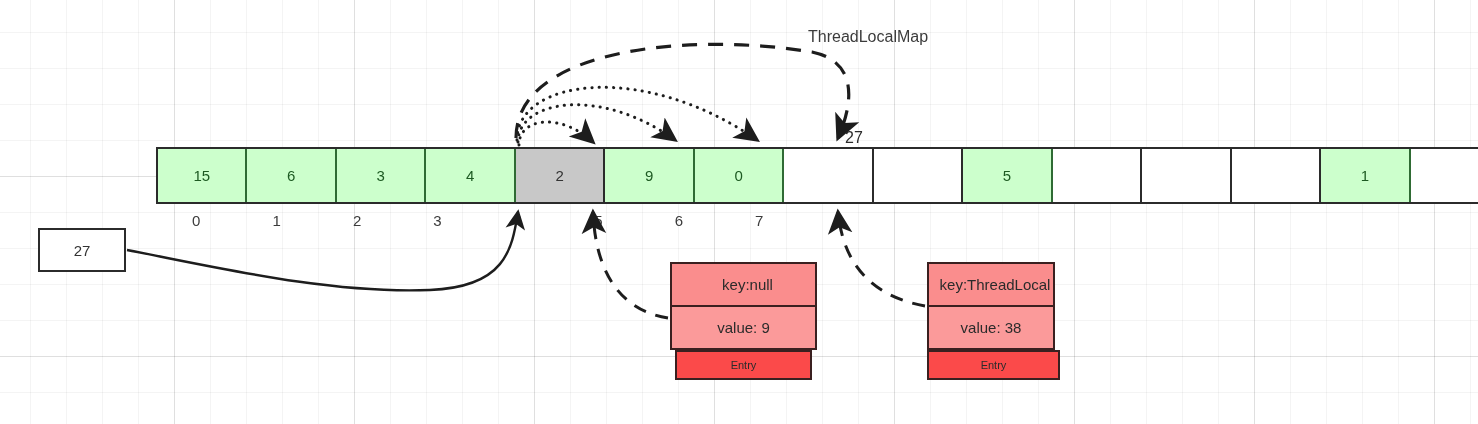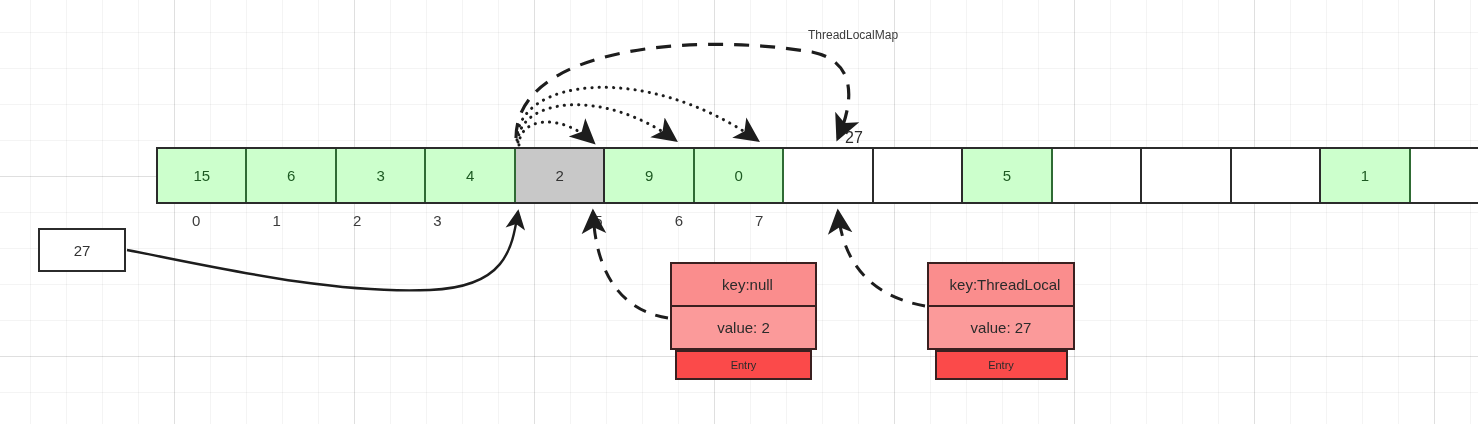--- a/index.html
+++ b/index.html
@@ -18,21 +18,21 @@
       linear-gradient(to bottom, rgba(0,0,0,0.045) 1px, transparent 1px),
       linear-gradient(to right, rgba(0,0,0,0.085) 1px, transparent 1px),
       linear-gradient(to bottom, rgba(0,0,0,0.085) 1px, transparent 1px);
     background-size:36px 36px,36px 36px,180px 180px,180px 180px;
     background-position:-6px -4px,-6px -4px,-6px -4px,-6px -4px;
   }
 
   
   #title{
     position:absolute; left:808px; top:28px;
-    font-size:12px; color:#3b3b3b; white-space:nowrap;
+    font-size:16px; color:#3b3b3b; white-space:nowrap;
   }
 
   
   #array{
     position:absolute; left:156px; top:147px;
     width:1344px; height:57px;
     display:flex;
     border:2px solid #2b2b2b;
     box-sizing:border-box;
   }
@@ -96,21 +96,21 @@
     margin:0 auto;
     border:2px solid #3a2020;
     background:#fb4a4a;
     box-sizing:border-box;
     height:30px;
     display:flex;align-items:center;justify-content:center;
     font-size:11px;color:#2b2b2b;
   }
   #entryLeft{ left:670px; top:262px; width:147px; }
   #entryLeft .tag{ width:137px; }
-  #entryRight{ left:927px; top:262px; width:148px; }
+  #entryRight{ left:927px; top:262px; width:128px; }
   #entryRight .tag{ width:133px; }
 
   #vec{ position:absolute; left:0; top:0; width:1478px; height:424px; pointer-events:none; }
 </style>
 </head>
 <body>
 
 <div id="stage">
 
   <div id="title">ThreadLocalMap</div>
@@ -151,27 +151,27 @@
       <div class="idx"></div>
       <div class="idx"></div>
     </div>
 
   <div id="srcbox">27</div>
 
   <div id="annot27">27</div>
 
   <div class="entry" id="entryLeft">
     <div class="row key">key:null</div>
-    <div class="row val">value: 2</div>
+    <div class="row val">value: 9</div>
     <div class="tag">Entry</div>
   </div>
 
   <div class="entry" id="entryRight">
     <div class="row key">key:ThreadLocal</div>
-    <div class="row val">value: 27</div>
+    <div class="row val">value: 38</div>
     <div class="tag">Entry</div>
   </div>
 
   <svg id="vec" viewBox="0 0 1478 424">
     <defs>
       <marker id="ah" markerWidth="9" markerHeight="9" refX="7.2" refY="4.5" orient="auto" markerUnits="strokeWidth">
         <path d="M0,0.4 L8.4,4.5 L0,8.6 L2.1,4.5 Z" fill="#1d1d1d"></path>
       </marker>
     </defs>
 

